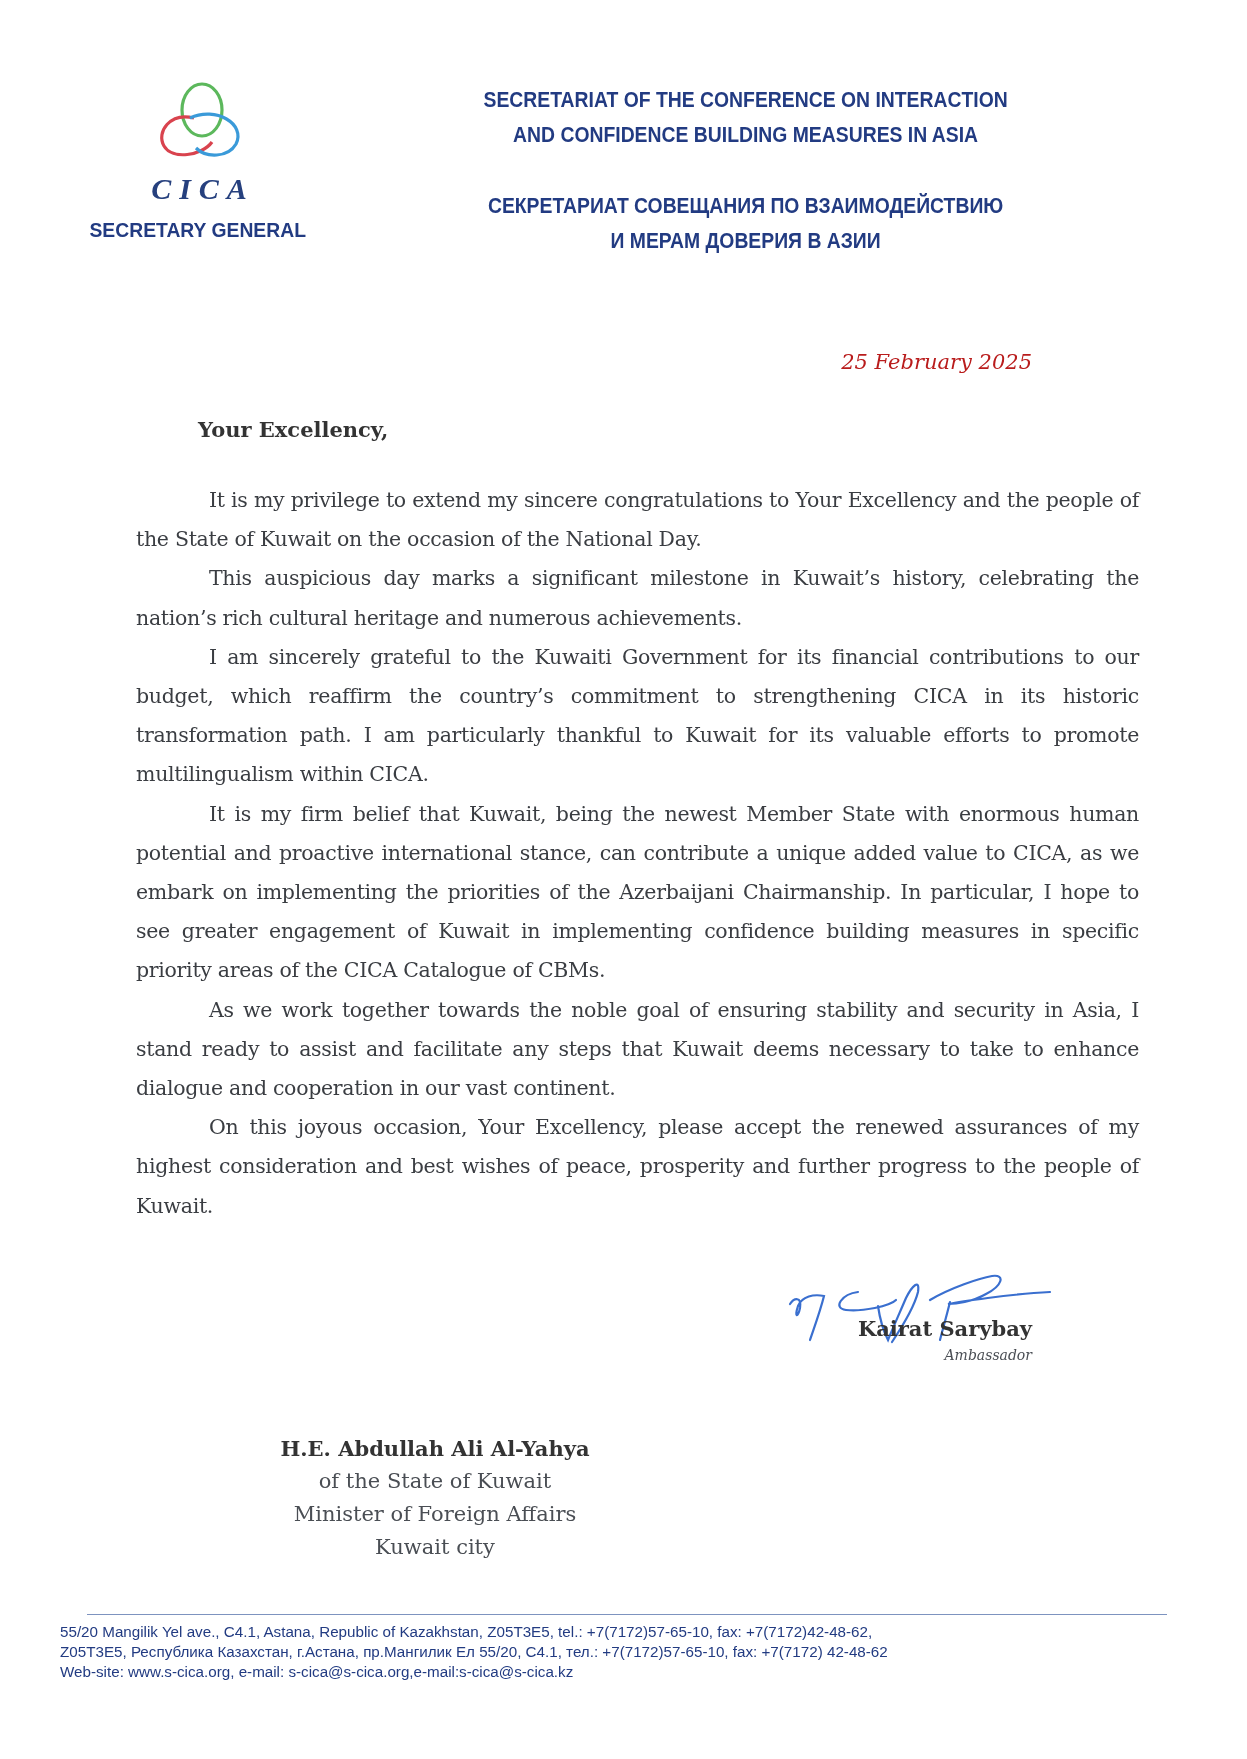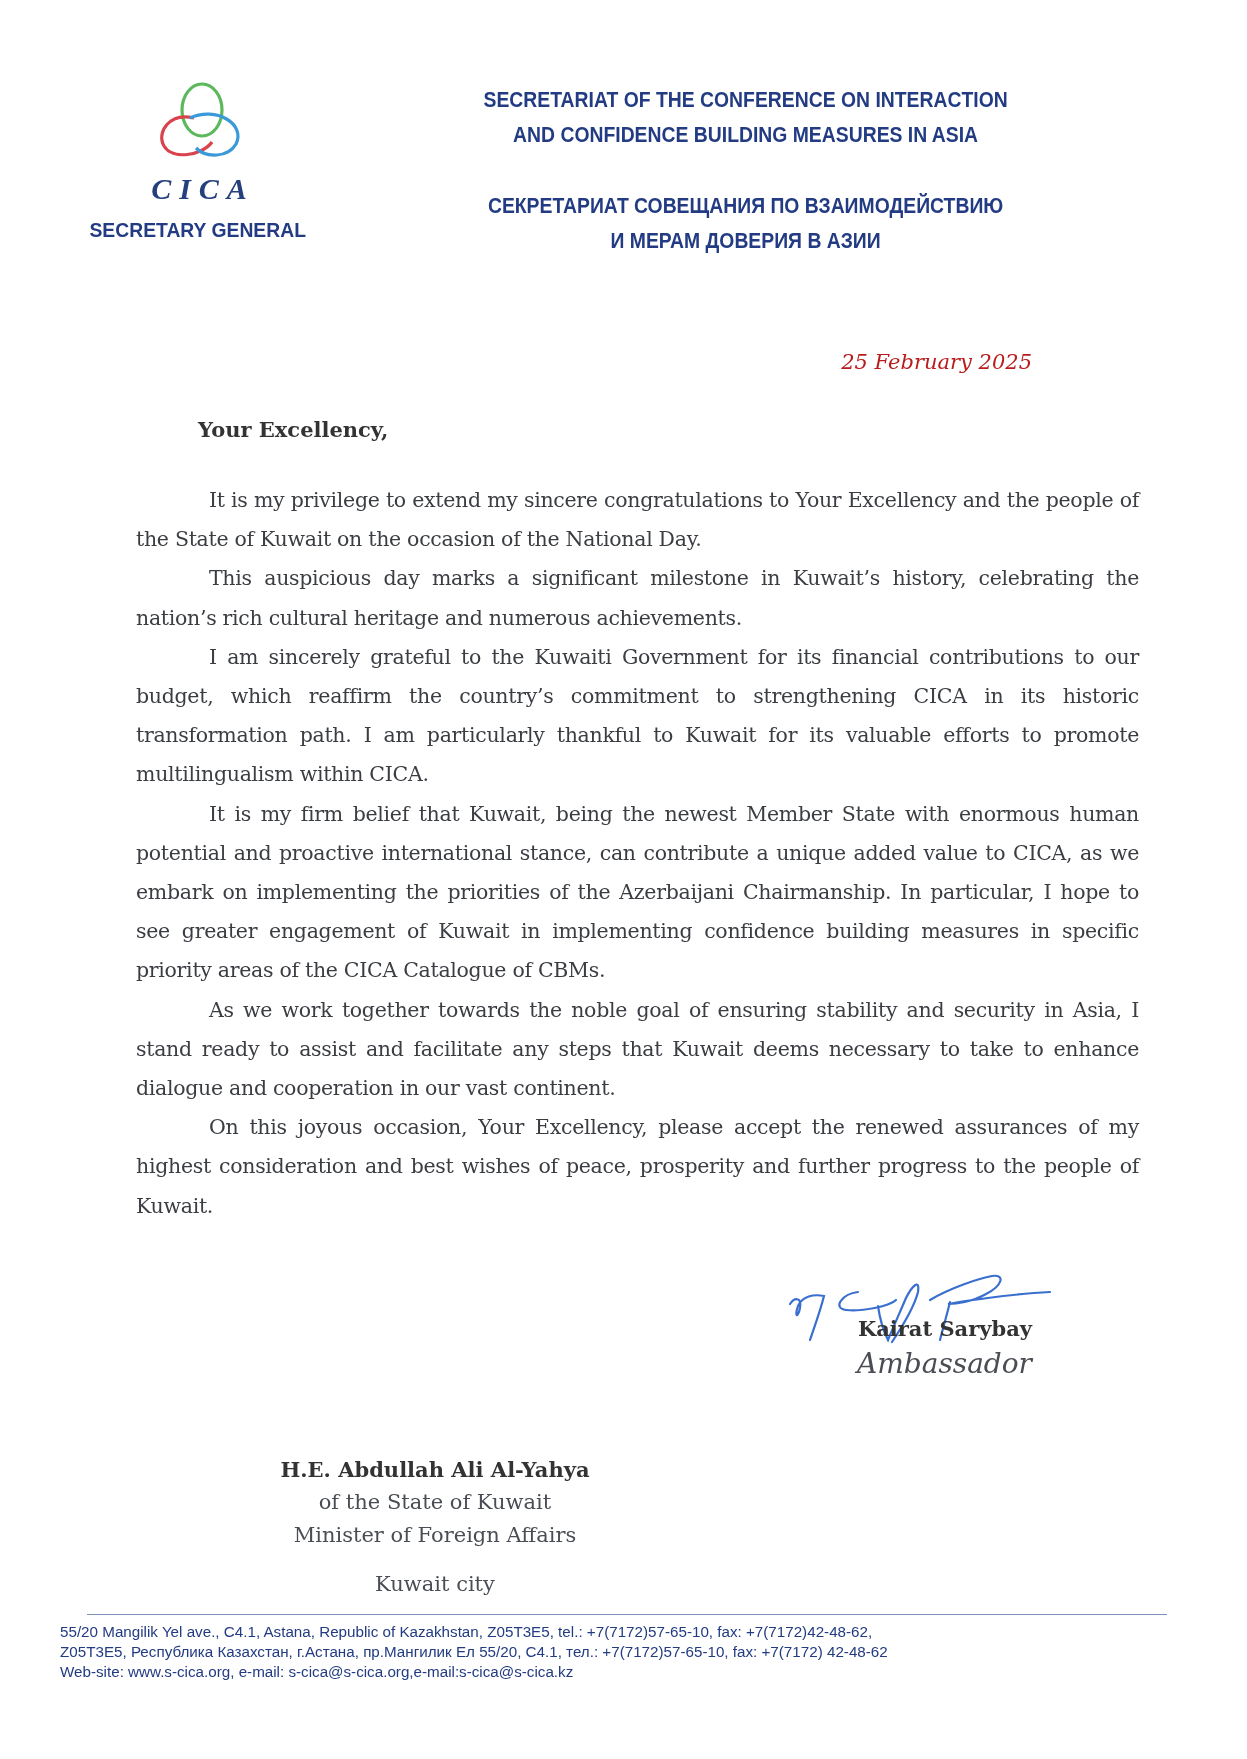--- a/index.html
+++ b/index.html
@@ -10,24 +10,24 @@
   .hdr { position: absolute; left: 420px; width: 740px; text-align: center; font-family: "Liberation Sans", sans-serif; font-weight: bold; font-size: 22px; line-height: 35px; color: #223b82; transform: scaleX(0.88); transform-origin: left; }
   .hdr-en { top: 82px; }
   .hdr-ru { top: 188px; }
   .date { position: absolute; right: 215px; top: 350px; font-family: "DejaVu Serif", serif; font-style: italic; font-size: 21px; color: #b91c1c; }
   .salute { position: absolute; left: 198px; top: 417px; font-family: "DejaVu Serif", serif; font-weight: bold; font-size: 21px; color: #333; text-align: center; }
   .body { position: absolute; left: 136px; top: 481px; width: 1003px; font-family: "DejaVu Serif", serif; font-size: 20.5px; line-height: 39.2px; text-align: justify; color: #3a3d42; letter-spacing: -0.3px; }
   .body p { margin: 0; text-indent: 73px; }
   .signature { position: absolute; left: 780px; top: 1268px; width: 330px; height: 110px; }
   .signer { position: absolute; right: 215px; top: 1316px; text-align: right; font-family: "DejaVu Serif", serif; }
   .signer .name { font-weight: bold; font-size: 21px; color: #333; }
-  .signer .title { font-style: italic; font-size: 28px; color: #4a4e54; margin-top: 6px; }
+  .signer .title { font-style: italic; font-size: 14px; color: #4a4e54; margin-top: 6px; }
   .addressee { position: absolute; left: 250px; top: 1432px; width: 370px; text-align: center; font-family: "DejaVu Serif", serif; font-size: 21px; line-height: 33px; color: #4a4e54; }
-  .addressee .an { font-weight: bold; color: #333; margin-top: 21px; }
-  .addressee .city { margin-top: 16px; }
+  .addressee .an { font-weight: bold; color: #333; }
+  .addressee .city { }
   .rule { position: absolute; left: 87px; top: 1614px; width: 1080px; height: 0; border-top: 1.5px solid #7d93bf; }
   .footer { position: absolute; left: 60px; top: 1622px; width: 1120px; font-family: "Liberation Sans", sans-serif; font-size: 15.2px; line-height: 20px; color: #223b82; }
 </style>
 </head>
 <body>
 
 <svg class="logo" viewBox="0 0 100 100">
   <ellipse cx="52" cy="34" rx="20" ry="26" fill="none" stroke="#5cb85c" stroke-width="3.2"></ellipse>
   <path d="M44 42 C20 36 6 56 14 70 C22 84 52 80 62 66" fill="none" stroke="#d9434e" stroke-width="3.2"></path>
   <path d="M40 42 C66 30 96 48 86 68 C78 82 56 82 46 72" fill="none" stroke="#3a9ad9" stroke-width="3.2"></path>

